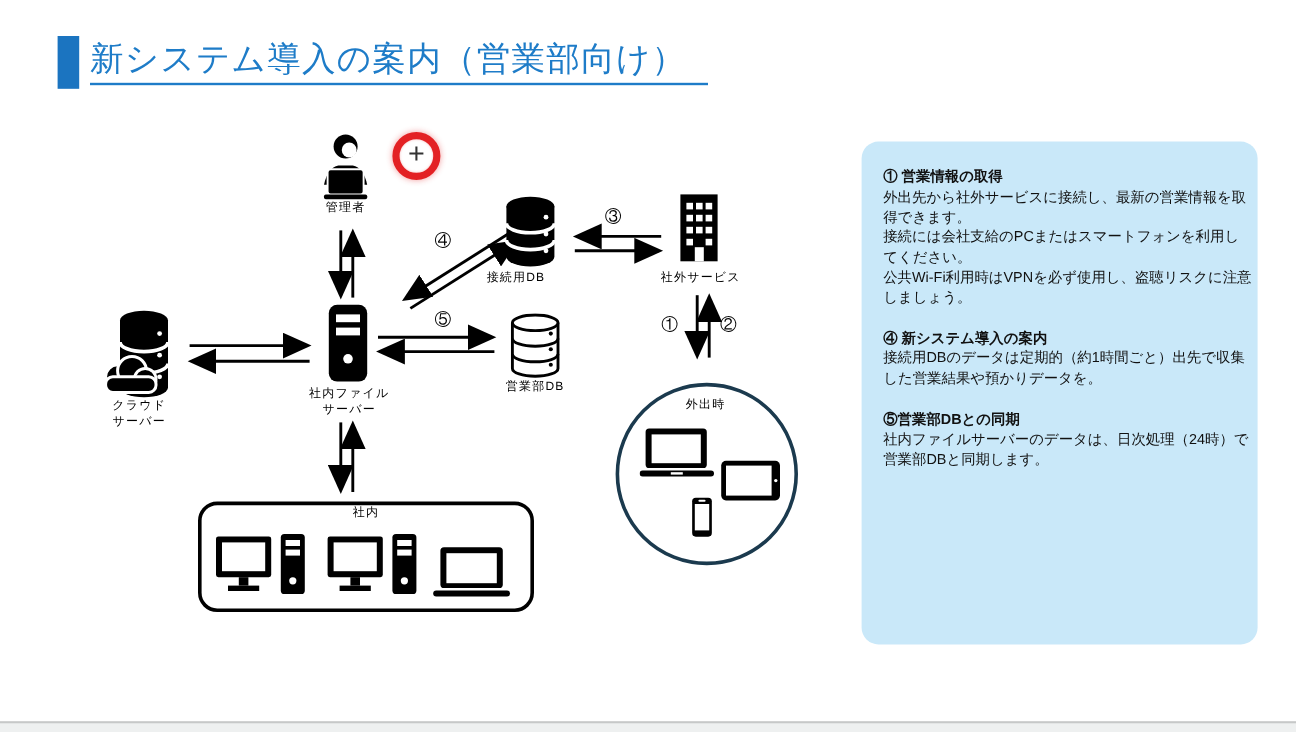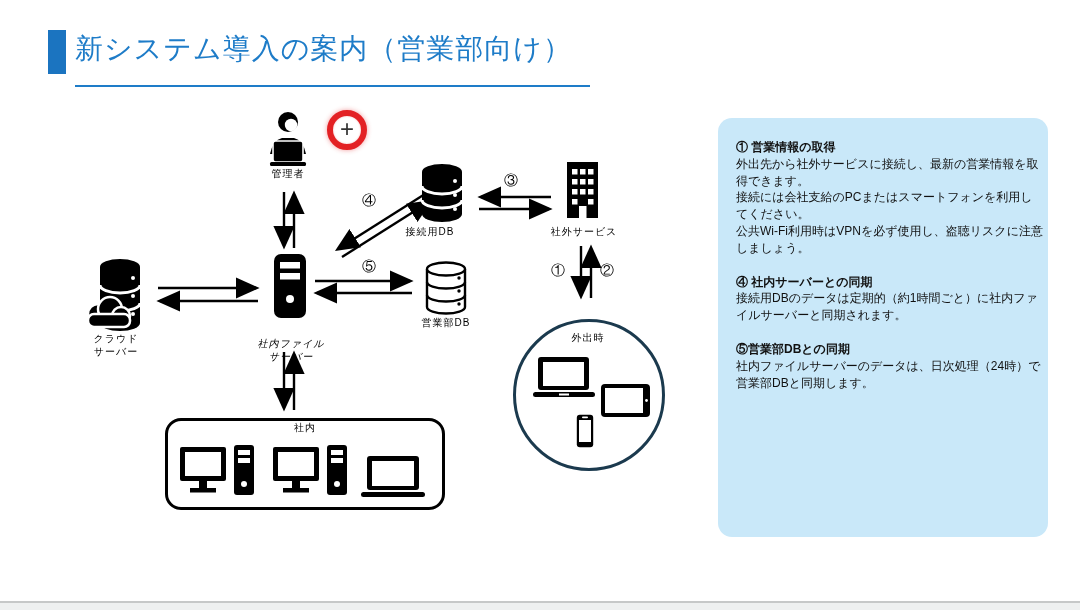--- a/index.html
+++ b/index.html
@@ -4,21 +4,21 @@
 <style>
   html,body{margin:0;padding:0;}
   body{font-family:"Liberation Sans",sans-serif;}
   .canvas{position:relative;width:1080px;height:610px;background:#fff;overflow:hidden;}
   .slide-edge{position:absolute;left:0;top:601px;width:1080px;height:2px;background:#c6c8c8;}
   .below-strip{position:absolute;left:0;top:603px;width:1080px;height:7px;background:#eef0f0;}
 
   
   .title-bar{position:absolute;left:48px;top:30px;width:18px;height:44px;background:#1b74c0;}
   .slide-title{position:absolute;left:75px;top:30px;margin:0;font-size:28px;font-weight:400;
-    letter-spacing:1px;color:#1e7cc8;border-bottom:2px solid #1e7cc8;padding:0 18px 17px 0;}
+    letter-spacing:1px;color:#1e7cc8;border-bottom:2px solid #1e7cc8;padding:0 18px 1px 0;}
 
   
   .panel{position:absolute;left:718px;top:118px;width:330px;height:419px;background:#c9e8f9;
     border-radius:14px;box-sizing:border-box;padding:21px 4px 10px 18px;}
   .panel-section{margin-bottom:17px;}
   .panel-heading{font-size:12px;font-weight:700;color:#111;line-height:1.4;}
   .panel-body{font-size:12px;font-weight:400;color:#111;line-height:1.4;white-space:pre-line;}
 
   
   .node-icon{position:absolute;}
@@ -114,21 +114,21 @@
   </svg>
   <div class="node-label" style="left:66px;top:333px;">クラウド
 サーバー</div>
 
   <svg class="node-icon" style="left:272px;top:252px;" width="36" height="68" viewBox="0 0 36 68">
     <rect x="2" y="2" width="32" height="64" rx="7" fill="#000"></rect>
     <rect x="8" y="10" width="20" height="6.5" fill="#fff"></rect>
     <rect x="8" y="21" width="20" height="6.5" fill="#fff"></rect>
     <circle cx="18" cy="47" r="4" fill="#fff"></circle>
   </svg>
-  <div class="node-label" style="left:241px;top:338px;font-style:italic;">社内ファイル
+  <div class="node-label" style="left:241px;top:323px;">社内ファイル
 サーバー</div>
 
   <svg class="node-icon" style="left:420px;top:163px;" width="44" height="60" viewBox="0 0 44 60">
     <ellipse cx="22" cy="9" rx="20" ry="8" fill="#000"></ellipse>
     <path d="M2 9 v42 a20 8 0 0 0 40 0 v-42" fill="#000"></path>
     <path d="M2 23 a20 8 0 0 0 40 0" stroke="#fff" stroke-width="3" fill="none"></path>
     <path d="M2 37 a20 8 0 0 0 40 0" stroke="#fff" stroke-width="3" fill="none"></path>
     <circle cx="35" cy="18" r="2" fill="#fff"></circle>
     <circle cx="35" cy="32" r="2" fill="#fff"></circle>
     <circle cx="35" cy="46" r="2" fill="#fff"></circle>
@@ -225,22 +225,22 @@
   <div class="num-label" style="left:360px;top:258px;">⑤</div>
 
   <aside class="panel">
     <div class="panel-section">
       <div class="panel-heading">① 営業情報の取得</div>
       <div class="panel-body">外出先から社外サービスに接続し、最新の営業情報を取得できます。
 接続には会社支給のPCまたはスマートフォンを利用してください。
 公共Wi-Fi利用時はVPNを必ず使用し、盗聴リスクに注意しましょう。</div>
     </div>
     <div class="panel-section">
-      <div class="panel-heading">④ 社内サーバーとの同期</div>
-      <div class="panel-body">接続用DBのデータは定期的（約1時間ごと）に社内ファイルサーバーと同期されます。</div>
+      <div class="panel-heading">④ 新システム導入の案内</div>
+      <div class="panel-body">接続用DBのデータは定期的（約1時間ごと）出先で収集した営業結果や預かりデータを。</div>
     </div>
     <div class="panel-section">
       <div class="panel-heading">⑤営業部DBとの同期</div>
       <div class="panel-body">社内ファイルサーバーのデータは、日次処理（24時）で営業部DBと同期します。</div>
     </div>
   </aside>
 
   <div class="slide-edge"></div>
   <div class="below-strip"></div>
 </div>

